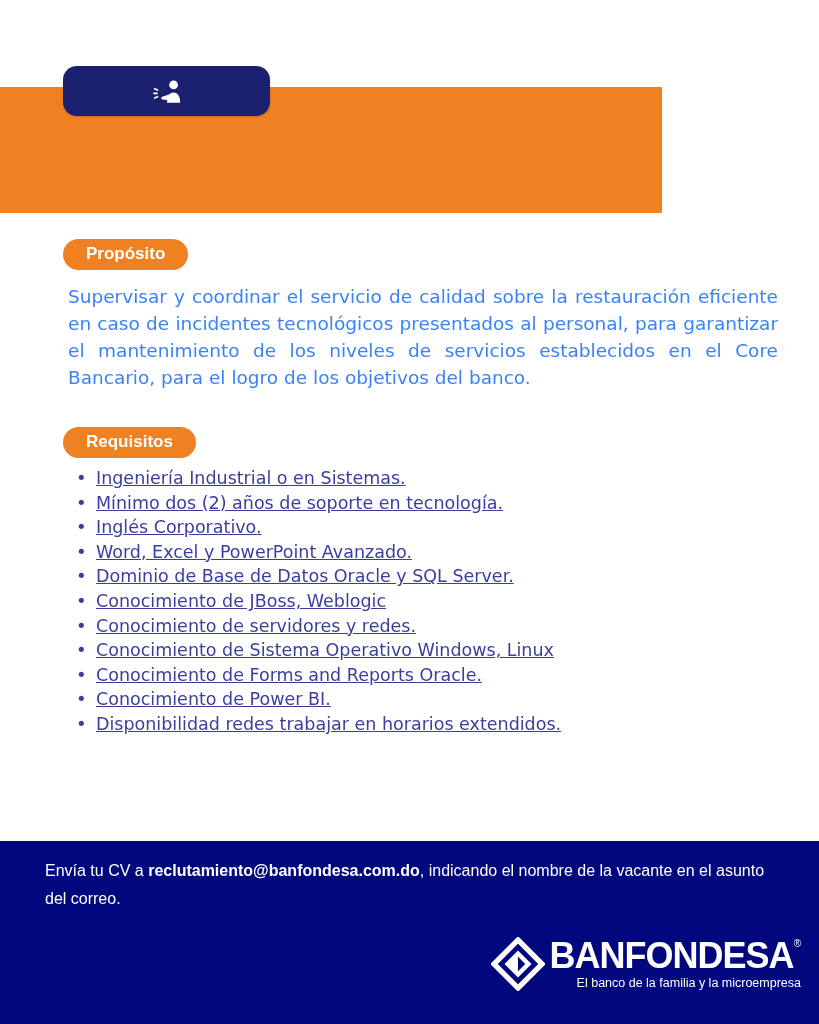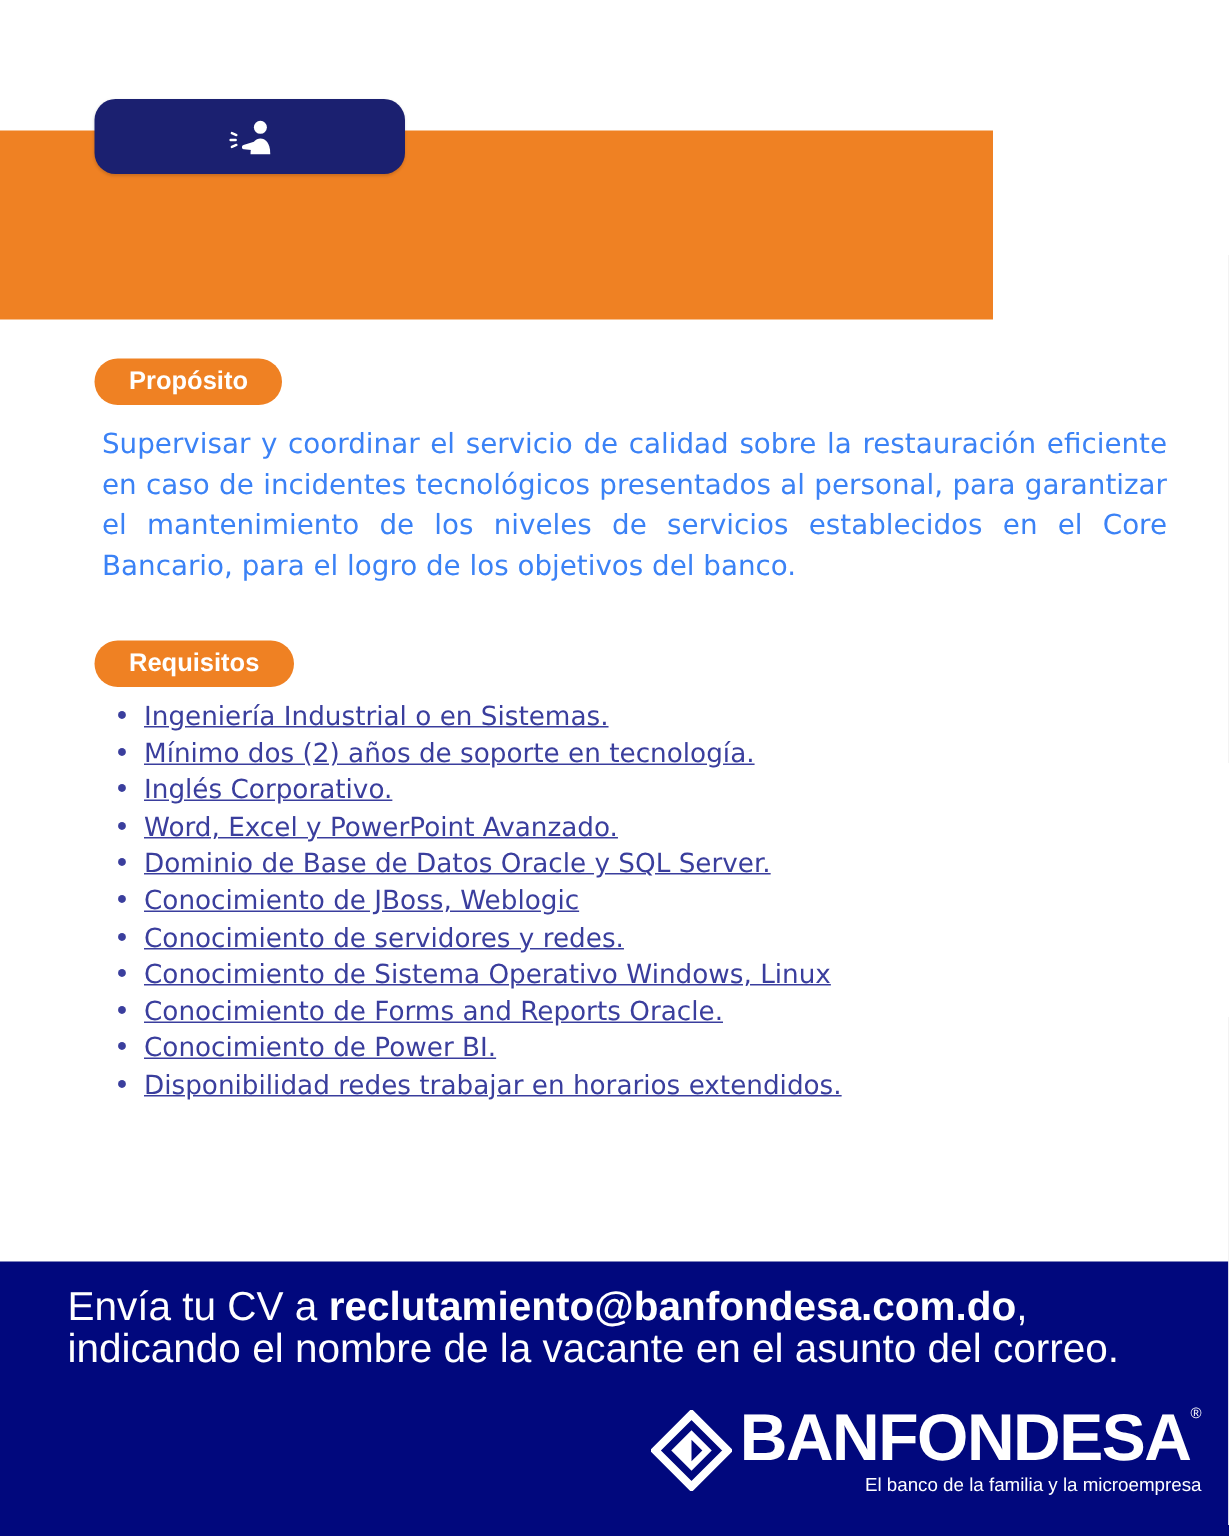--- a/index.html
+++ b/index.html
@@ -84,34 +84,34 @@
   
   .footer {
     position:absolute; left:0; top:841px;
     width:819px; height:183px;
     background:#01087D;
   }
   .footer-text {
     position:absolute; left:45px; top:16px;
     width:735px;
     color:#ffffff;
-    font-size:27px; line-height:28px;
+    font-size:16px; line-height:28px;
     font-family:"Liberation Sans", sans-serif;
     font-stretch:condensed;
   }
   .footer-text .email { font-weight:bold; }
 
   .logo {
     position:absolute; right:18px; top:96px;
     display:flex; align-items:center; gap:5px;
   }
   .logo-text-col { display:flex; flex-direction:column; align-items:flex-end; }
   .brand-row { display:flex; align-items:flex-start; }
   .brand {
-    color:#ffffff; font-weight:bold; font-size:44px; line-height:1;
+    color:#ffffff; font-weight:bold; font-size:36px; line-height:1;
     letter-spacing:-1px;
     font-family:"Liberation Sans", sans-serif;
   }
   .reg-mark {
     color:#ffffff; font-size:10px; line-height:1; margin-top:1px;
   }
   .tagline {
     color:#ffffff; font-size:12.5px; margin-top:2px;
     font-family:"Liberation Sans", sans-serif;
   }

